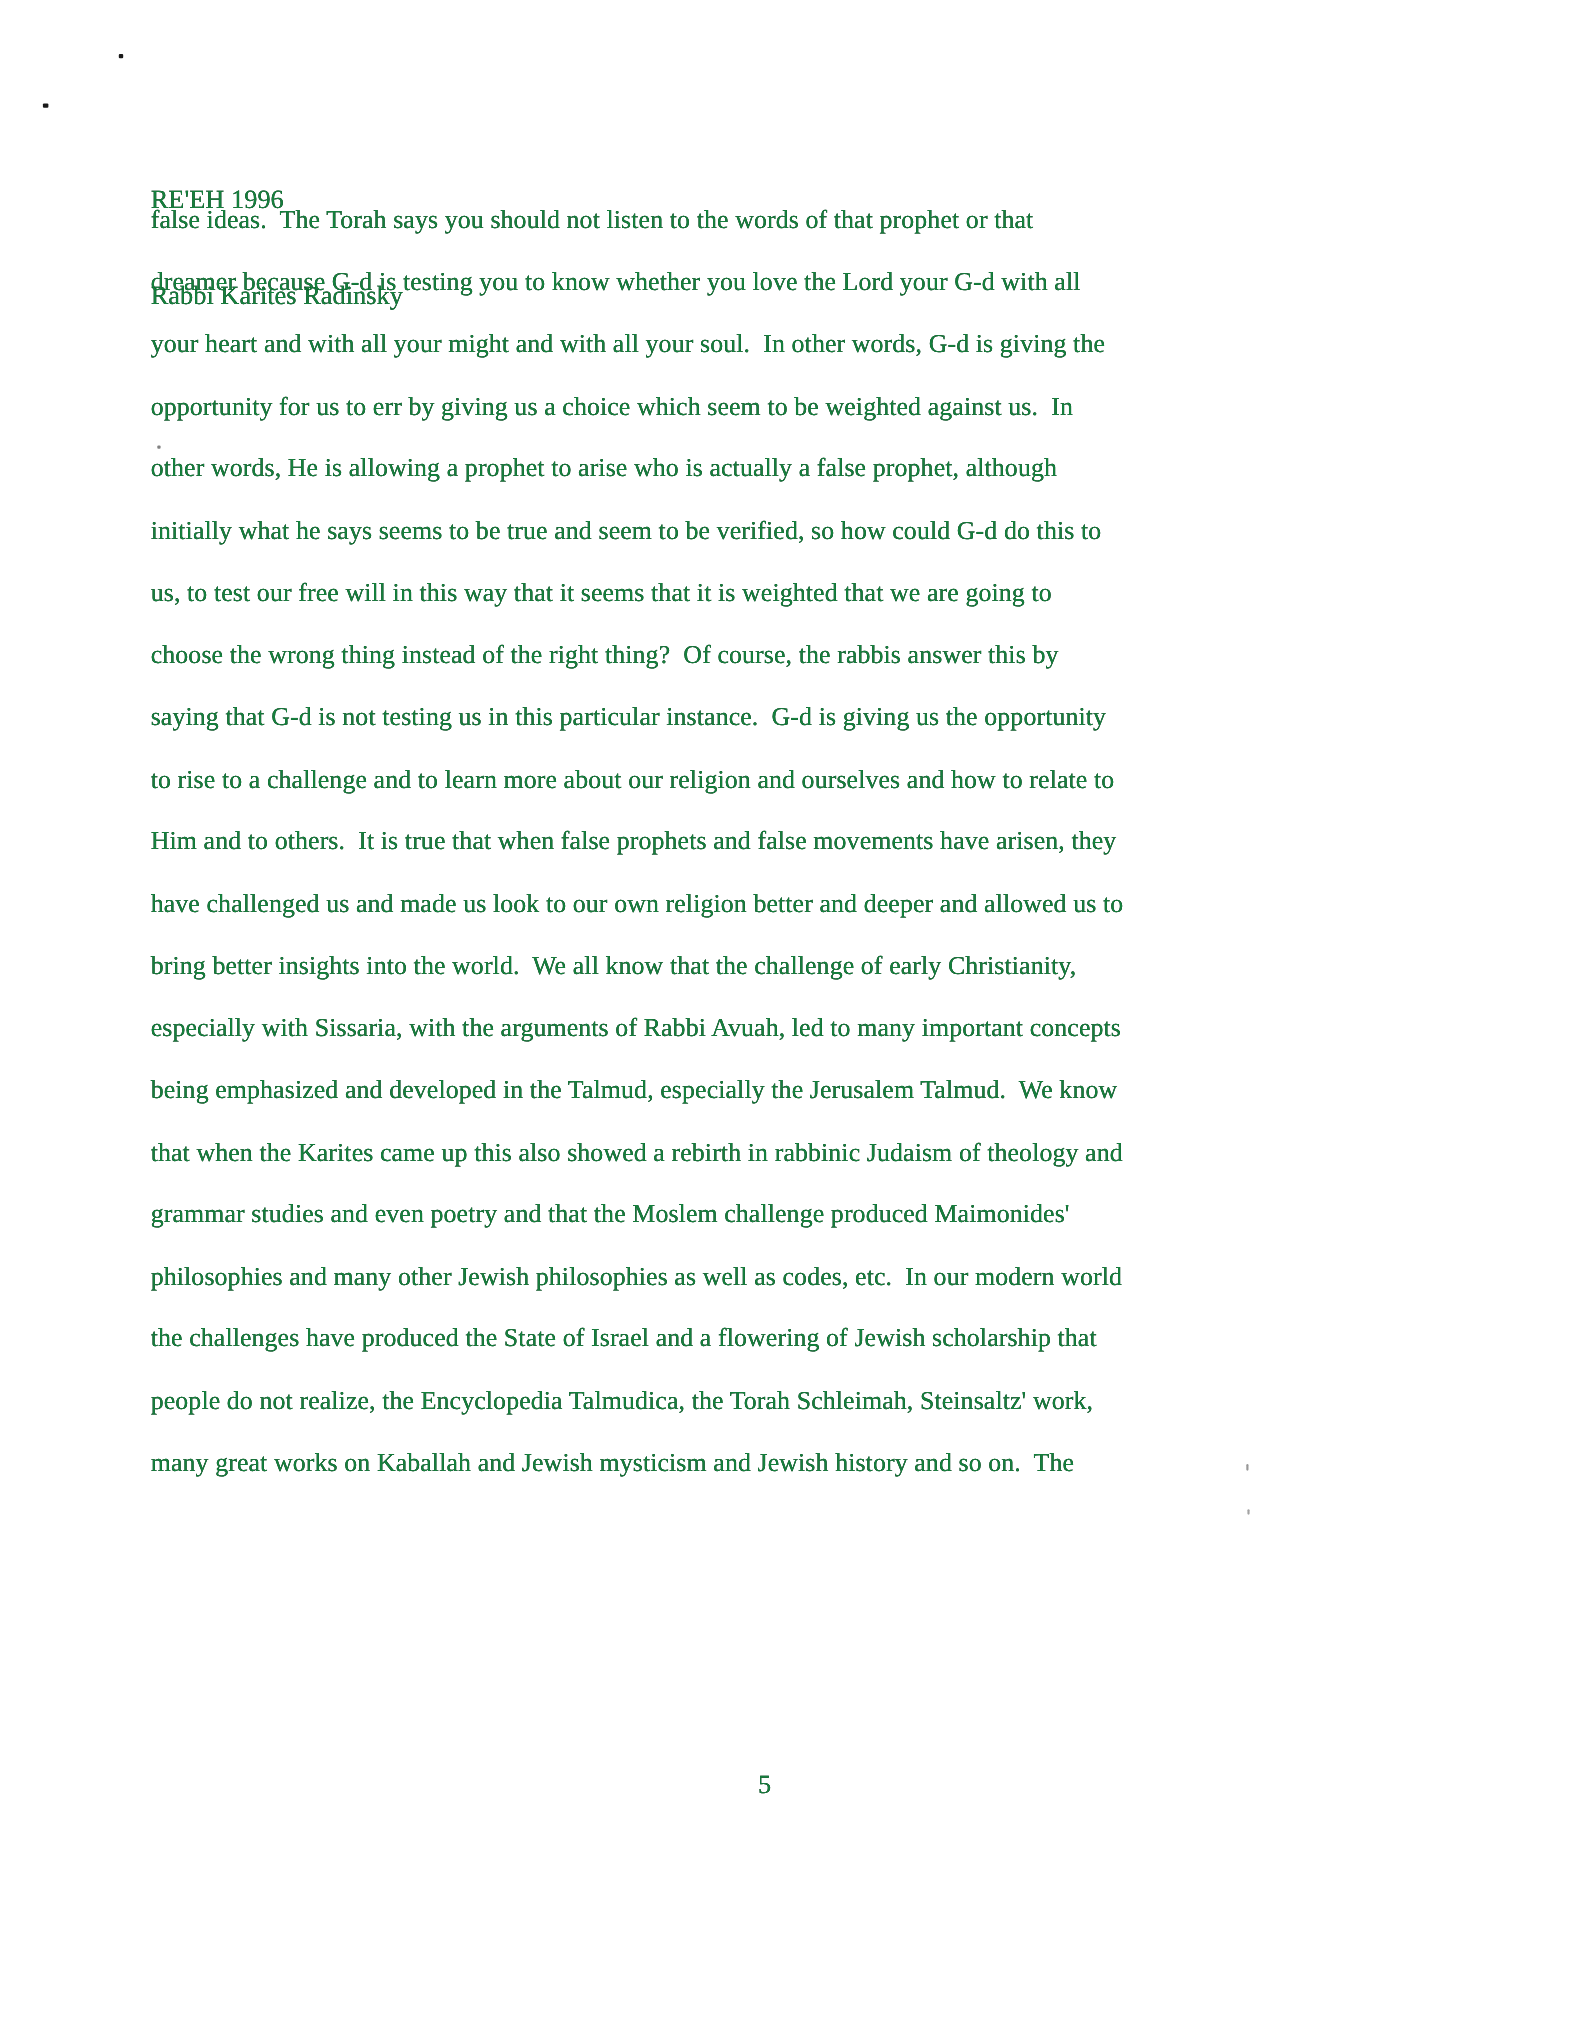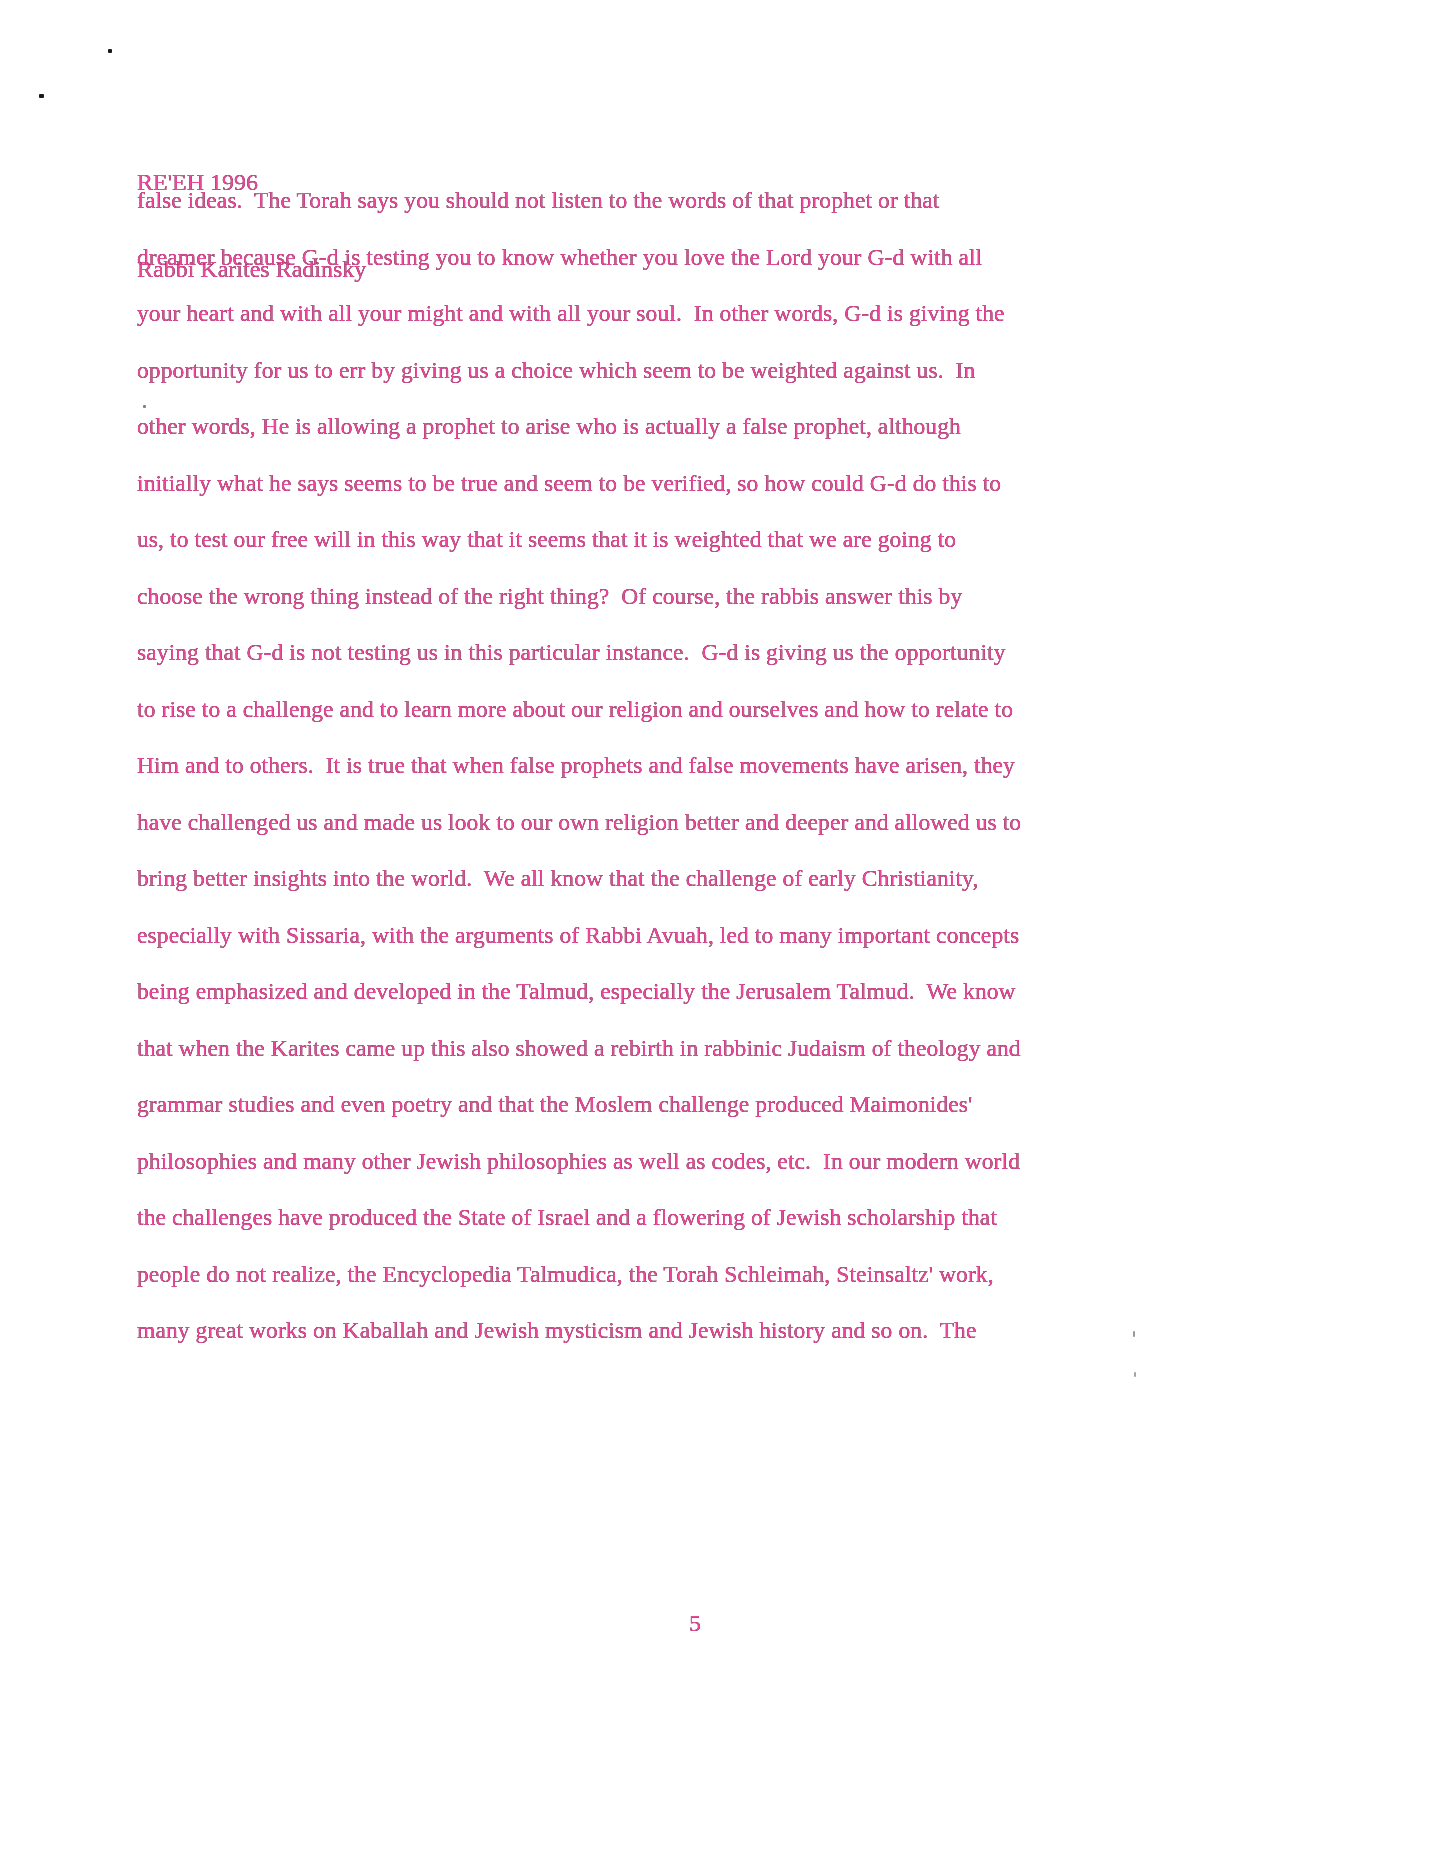--- a/index.html
+++ b/index.html
@@ -5,21 +5,21 @@
   html, body {
     margin: 0;
     padding: 0;
     background: #ffffff;
   }
   .page {
     position: relative;
     width: 1430px;
     height: 1851px;
     background: #ffffff;
-    color: #ec4899;
+    color: #15803d;
     font-family: "Liberation Serif", "DejaVu Serif", serif;
     overflow: hidden;
   }
   .doc-header {
     position: absolute;
     left: 137px;
     top: 110px;
     font-size: 24px;
     line-height: 29px;
     white-space: pre;

